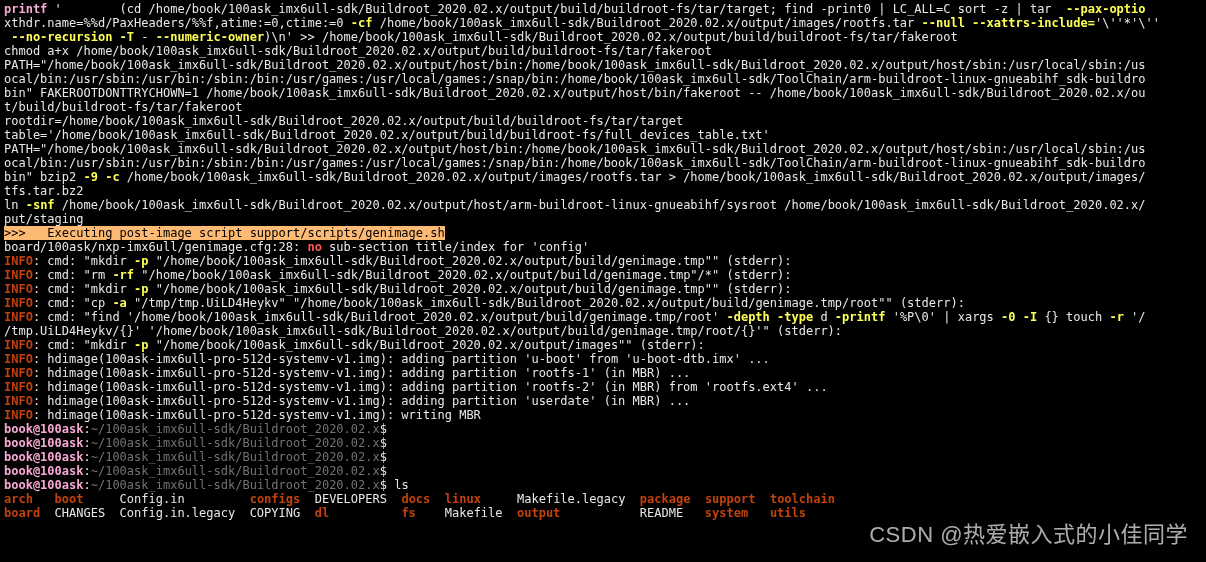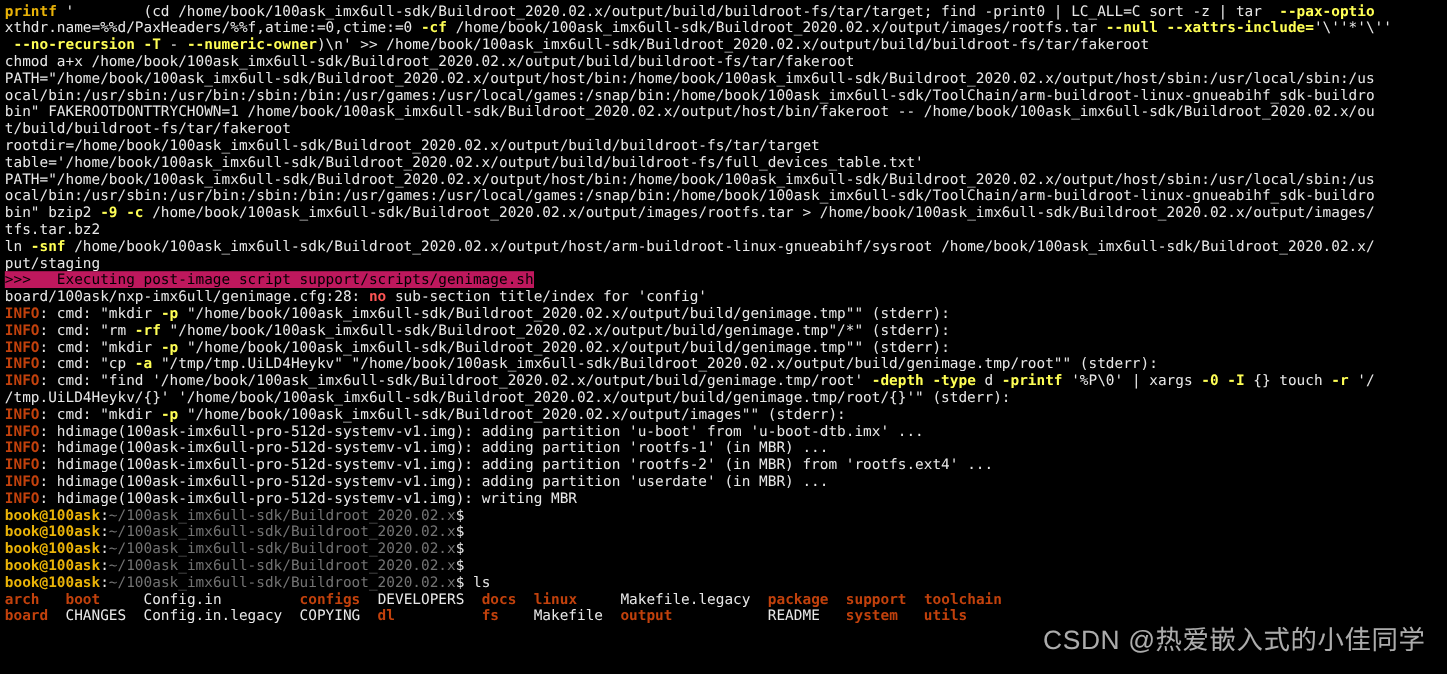--- a/index.html
+++ b/index.html
@@ -12,27 +12,27 @@
   }
   .terminal {
     font-family: "DejaVu Sans Mono", "Liberation Mono", Consolas, monospace;
     font-size: 12px;
     line-height: 14px;
     color: #d0d0d0;
     white-space: pre;
     padding: 2px 4px;
     letter-spacing: 0px;
   }
-  .green  { color: #eab308; font-weight: bold; }
+  .green  { color: #f9a8d4; font-weight: bold; }
   .cyan   { color: #c2410c; font-weight: bold; }
   .yellow { color: #ffff55; font-weight: bold; }
   .red    { color: #ff5555; font-weight: bold; text-align: right; }
   .blue   { color: #737373; font-weight: normal; }
   .white  { color: #e8e8e8; }
-  .inv    { background: #be185d; color: #000; }
+  .inv    { background: #fdba74; color: #000; }
   .watermark {
     position: absolute;
     right: 18px;
     bottom: 14px;
     font-family: Arial, "Noto Sans CJK SC", sans-serif;
     font-size: 22px;
     color: rgba(230,230,230,0.75);
     letter-spacing: 0.5px;
   }
 </style>

